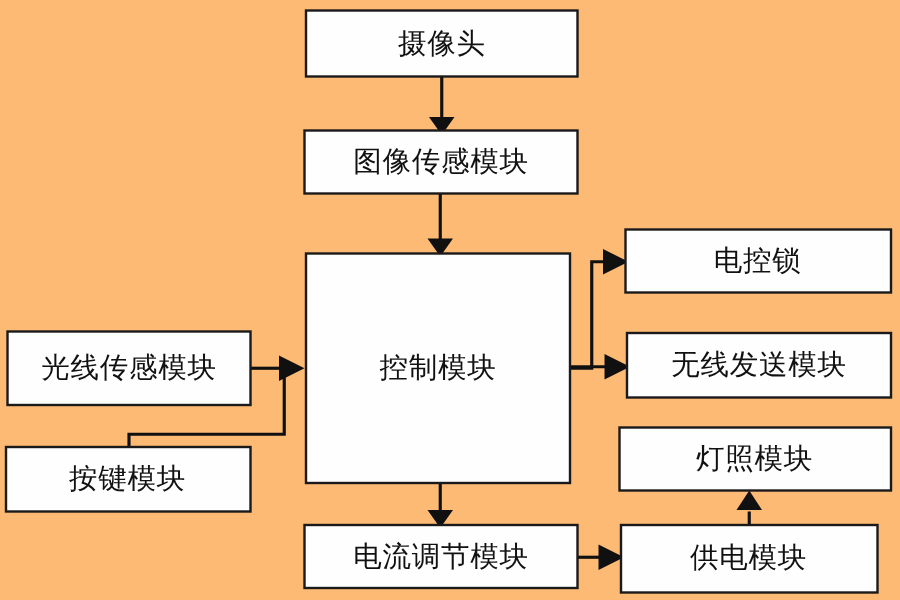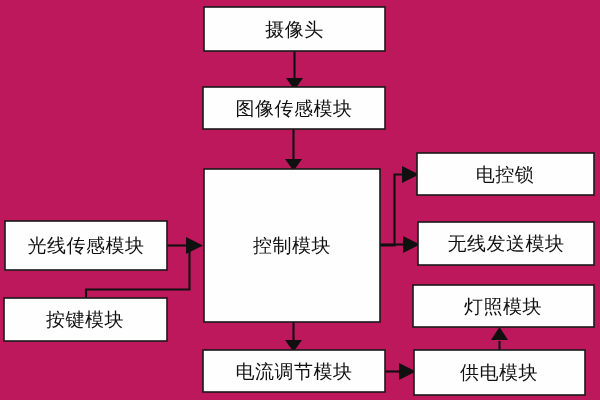--- a/index.html
+++ b/index.html
@@ -10,21 +10,21 @@
   body {
     width: 600px;
     height: 400px;
     overflow: hidden;
     font-family: "DejaVu Sans", "Liberation Sans", sans-serif;
   }
   #diagram-root {
     position: relative;
     width: 600px;
     height: 400px;
-    background: #be185d;
+    background: #fdba74;
   }
   svg.diagram {
     position: absolute;
     top: 0;
     left: 0;
     width: 600px;
     height: 400px;
   }
   .node-rect {
     fill: #fefefe;

